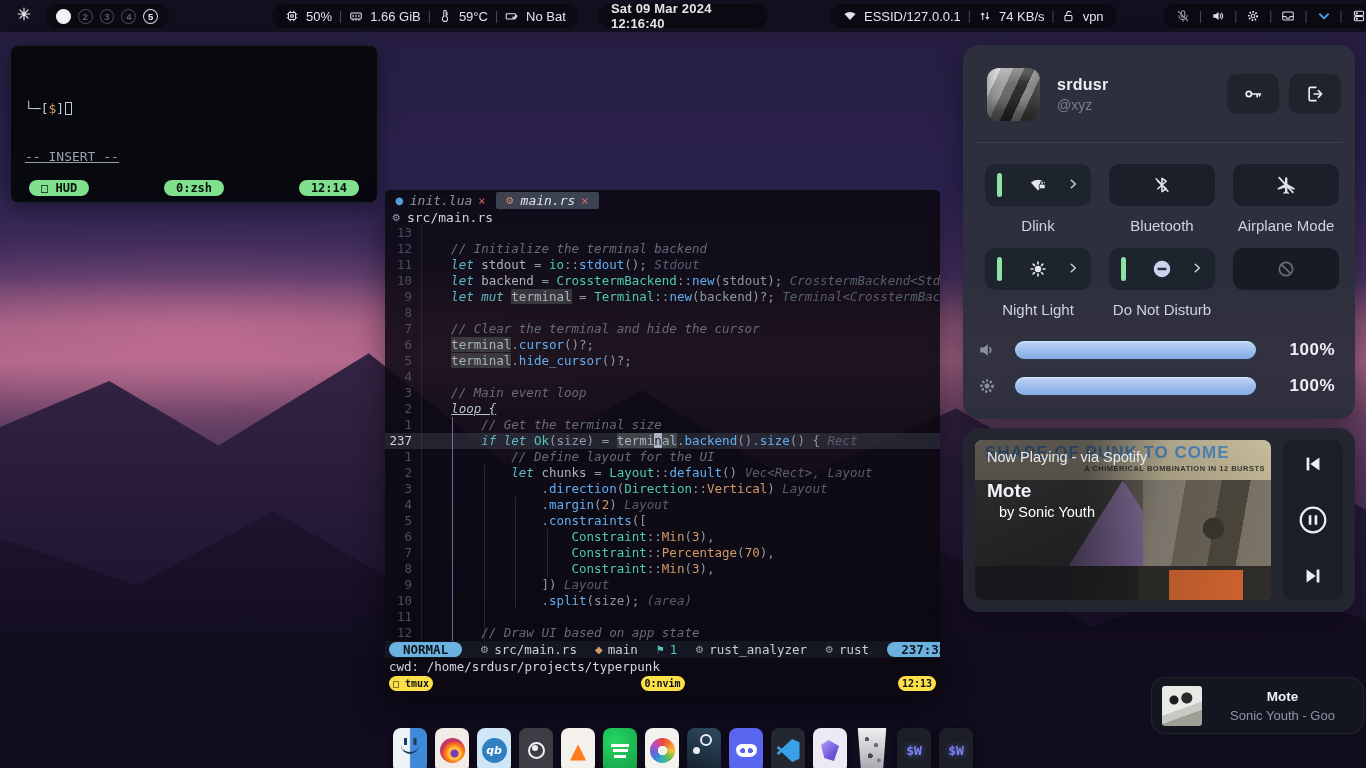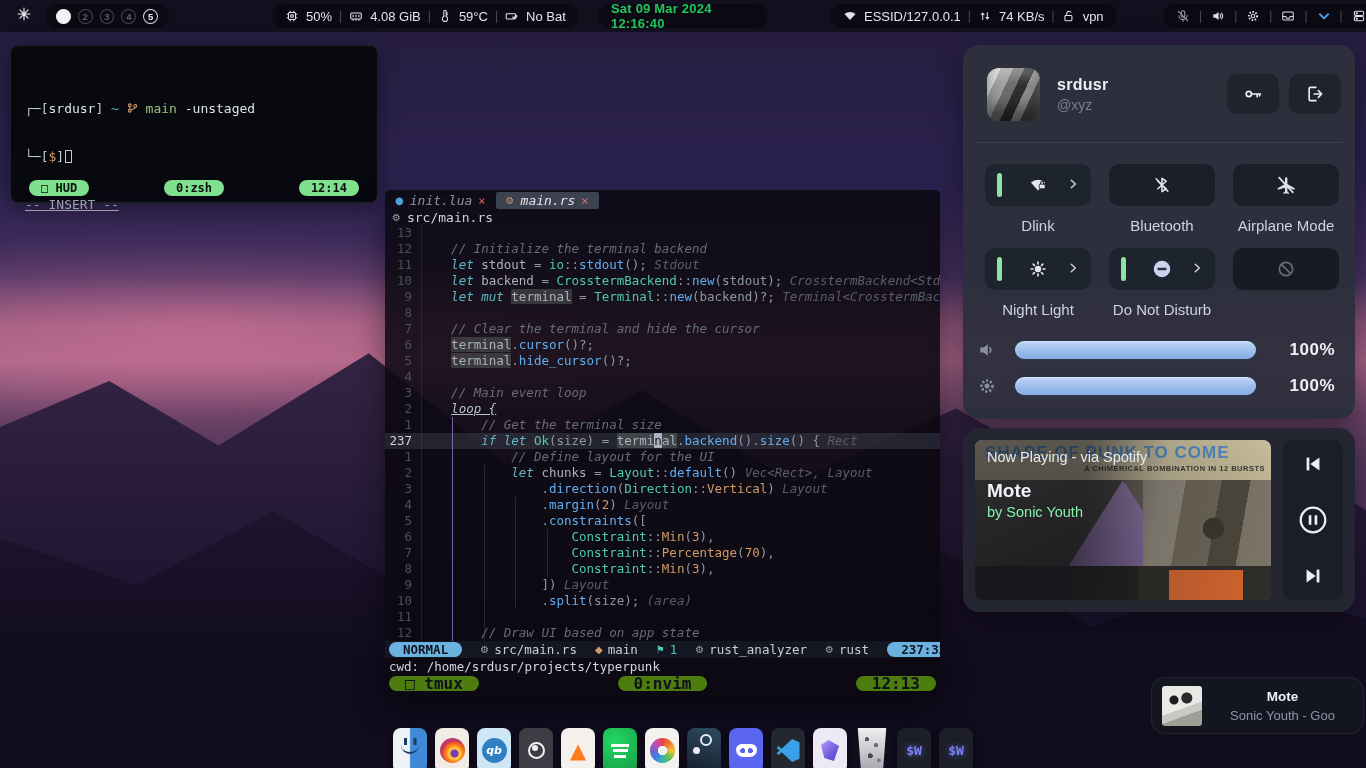--- a/index.html
+++ b/index.html
@@ -23,21 +23,21 @@
   svg { display:block; }
 
   
   .topbar { position:absolute; left:0; top:0; width:1366px; height:32px; background:rgba(18,16,30,.96); display:flex; align-items:center; }
   .tb-pill { position:absolute; top:4px; height:24px; background:#0b0a13; border-radius:13px; display:flex; align-items:center; gap:7px; padding:0 13px; color:#e2e4ec; font-size:13px; }
   .tb-sep { color:#474b5a; font-size:12px; }
   .tb-star { position:absolute; left:17px; top:7px; }
   .ws { width:15px; height:15px; border:1.5px solid #43475a; border-radius:50%; color:#5a5f70; font-size:9.5px; display:flex; align-items:center; justify-content:center; font-weight:bold; }
   .ws-active { background:#f2f2f6; border-color:#f2f2f6; }
   .ws-occupied { border-color:#d8dbe6; color:#e8eaf2; }
-  .tb-clock { font-weight:bold; color:#22c55e; letter-spacing:.2px; }
+  .tb-clock { font-weight:bold; color:#e5e5e5; letter-spacing:.2px; }
   .icon13 { width:14px; height:14px; }
 
   
   .term { position:absolute; left:10px; top:45px; width:368px; height:158px; background:rgba(5,7,11,.93); border:1px solid rgba(110,120,140,.22); border-radius:8px; font-family:"DejaVu Sans Mono",monospace; font-size:13px; line-height:16px; box-shadow:0 6px 22px rgba(0,0,0,.4); }
   .term-body { padding:23px 14px 0 14px; white-space:pre; }
   .tp { color:#c2c7d2; } .tw { color:#dde1e8; } .tc { color:#56b6c2; } .to { color:#d19a66; } .tg2 { color:#98c379; } .tdim { color:#9ba0aa;text-decoration:underline; }
   .tcur { display:inline-block; width:7px; height:13px; border:1px solid #c2c8d2; vertical-align:-2px; margin-left:1px; }
   .term-bar { position:absolute; left:0; right:0; bottom:6px; height:16px; padding:0 18px; display:flex; align-items:center; justify-content:space-between;margin-top:12px; }
   .gpill { background:#7fe08d; color:#0b0f0a; border-radius:8px; font-size:12px; font-weight:bold; padding:0 12px; height:16px; line-height:16px; font-family:"DejaVu Sans Mono",monospace; }
 
@@ -79,21 +79,21 @@
   .bluepill { background:#6cb2e0; color:#10141c; font-weight:bold; border-radius:8px; padding:0 14px; height:15px; line-height:15px; font-size:12.5px; }
   .sl-seg { display:flex; align-items:center; gap:5px; }
   .sl-ic { font-family:"DejaVu Sans",sans-serif; font-size:10px; color:#9aa0ac; }
   .sl-ic.orange { color:#d19a66; } .sl-ic.teal { color:#4fc4b8; }
   .sl-teal { color:#4fc4b8; }
   .sl-right { margin-left:auto; }
   .cwdline { height:16px; font-size:12.5px; color:#d2d6de; padding:1px 4px 0; }
   .tmuxbar { height:18px; display:flex; align-items:center; padding:0 4px; position:relative; }
   .tmuxbar .mid { position:absolute; left:50%; transform:translateX(-50%); }
   .tmuxbar .right { position:absolute; right:4px; }
-  .bpill { background:#4d7c0f; color:#0e1218; font-weight:bold; border-radius:8px; padding:0 16px; height:15px; line-height:15px; font-size:16px; font-family:"DejaVu Sans Mono",monospace; }
+  .bpill { background:#fde047; color:#0e1218; font-weight:bold; border-radius:8px; padding:0 4px; height:15px; line-height:15px; font-size:10px; font-family:"DejaVu Sans Mono",monospace; }
 
   
   .panel { position:absolute; left:963px; top:45px; width:392px; height:374px; background:rgba(45,47,61,.97); border-radius:16px; box-shadow:0 10px 30px rgba(0,0,0,.4); }
   .user-row { position:absolute; left:24px; top:22px; right:14px; height:54px; display:flex; align-items:center; }
   .avatar { width:53px; height:53px; border-radius:12px; flex:none;
      background:linear-gradient(115deg,#d6d6d6 0 18%,#9f9f9f 18% 34%,#6d6d6d 34% 48%,#2e2e2e 48% 62%,#8c8c8c 62% 74%,#474747 74%);
      box-shadow:inset 0 -14px 14px rgba(0,0,0,.45), inset 0 10px 10px rgba(255,255,255,.25); }
   .uname { margin-left:17px; }
   .uname .nm { font-size:16px; font-weight:bold; color:#eceef5; letter-spacing:.3px; }
   .uname .hd { font-size:14px; color:#787e92; margin-top:3px; }
@@ -119,21 +119,21 @@
   .art-sub { position:absolute; right:6px; top:24px; font-size:7.5px; font-weight:bold; color:#3d3a30; letter-spacing:.5px; }
   .art-left { position:absolute; left:0; top:40px; width:150px; bottom:0; background:linear-gradient(155deg,#55534a,#3a3933 55%,#2c2b27); }
   .art-tri { position:absolute; left:88px; top:40px; width:120px; height:95px; background:linear-gradient(180deg,#9a7fae,#7e6596); clip-path:polygon(50% 0,100% 100%,0 100%); }
   .art-photo { position:absolute; right:0; top:40px; width:128px; height:88px;
      background:radial-gradient(circle at 55% 55%, #3a362e 0 12%, transparent 13%),linear-gradient(100deg,#8f887a 0 30%,#6e6759 30% 55%,#4e483d 55% 75%,#7d7668 75%); }
   .art-bottom { position:absolute; left:0; bottom:0; right:0; height:34px; background:linear-gradient(90deg,#23221e 0 55%,#2e2d28 55%); }
   .art-orange { position:absolute; right:28px; bottom:0; width:74px; height:30px; background:#d4652f; }
   .art-shade { position:absolute; inset:0; background:linear-gradient(100deg, rgba(18,18,26,.62) 0 36%, rgba(18,18,26,.18) 60%, rgba(18,18,26,0)); }
   .np-head { position:absolute; left:12px; top:9px; font-size:14.5px; color:#e8eaf0; }
   .np-title { position:absolute; left:12px; top:40px; font-size:19px; font-weight:bold; color:#f2f3f8; }
-  .np-artist { position:absolute; left:12px; top:64px; font-size:14.5px; color:#86efac; }
+  .np-artist { position:absolute; left:24px; top:64px; font-size:14.5px; color:#ffffff; }
   .controls { position:absolute; right:12px; top:12px; width:60px; height:160px; background:#1b1d27; border-radius:10px; display:flex; flex-direction:column; align-items:center; justify-content:space-between; padding:13px 0; }
   .mbtn { display:flex; align-items:center; justify-content:center; }
 
   
   .notif { position:absolute; left:1151px; top:677px; width:213px; height:57px; background:#14161f; border:1px solid rgba(255,255,255,.07); border-radius:14px; display:flex; align-items:center; padding:0 10px; gap:10px; }
   .notif-art { width:40px; height:40px; border-radius:3px; flex:none; background:
      radial-gradient(circle at 30% 35%, #1c1c1c 4px, transparent 5px),
      radial-gradient(circle at 62% 30%, #2a2a2a 5px, transparent 6px),
      linear-gradient(160deg,#e9e9e5 0 55%, #c9c9c3 55% 70%, #9f9f98 70%),
      #e9e9e5; }
@@ -219,21 +219,21 @@
         <rect x="6" y="6" width="12" height="12" rx="1.5"></rect>
         <rect x="10" y="10" width="4" height="4"></rect>
         <path d="M9 6V3M15 6V3M9 21v-3M15 21v-3M6 9H3M6 15H3M21 9h-3M21 15h-3"></path>
       </svg>
     <span>50%</span>
     <span class="tb-sep">|</span>
     <svg class="icon13" viewBox="0 0 24 24" stroke="#dfe2ea" stroke-width="1.8" fill="none">
         <rect x="3" y="7" width="18" height="10" rx="1.5"></rect>
         <path d="M7 17v3M12 17v3M17 17v3M7 10v4M12 10v4M17 10v4"></path>
       </svg>
-    <span>4.08 GiB</span>
+    <span>1.66 GiB</span>
     <span class="tb-sep">|</span>
     <svg class="icon13" viewBox="0 0 24 24" stroke="#dfe2ea" stroke-width="1.8" fill="none">
         <path d="M10 4a2 2 0 0 1 4 0v9a4.5 4.5 0 1 1-4 0z"></path>
         <path d="M14 7h3M14 10h3"></path>
       </svg>
     <span>59°C</span>
     <span class="tb-sep">|</span>
     <svg class="icon13" viewBox="0 0 24 24" stroke="#dfe2ea" stroke-width="1.8" fill="none">
         <rect x="2" y="8" width="16" height="9" rx="1.5"></rect>
         <path d="M20 10v5M13 13l4 4M17 13l-4 4"></path>
@@ -290,26 +290,20 @@
         <rect x="4" y="4" width="16" height="7" rx="2"></rect>
         <rect x="4" y="13" width="16" height="7" rx="2"></rect>
         <circle cx="8" cy="7.5" r="1" fill="#dfe2ea"></circle>
         <circle cx="8" cy="16.5" r="1" fill="#dfe2ea"></circle>
       </svg>
   </div>
 </div>
 
 <div class="term">
   <div class="term-body">
-    <div><span><span class="tp">┌─[</span><span class="tw">srdusr</span><span class="tp">]</span><span> </span><span class="tc">~</span><span> </span></span><svg width="11" height="12" viewBox="0 0 16 16" style="display:inline-block;vertical-align:-1px;" stroke="#d19a66" fill="none" stroke-width="1.6">
-          <circle cx="4" cy="4" r="2"></circle>
-          <circle cx="4" cy="12" r="2"></circle>
-          <circle cx="12" cy="5" r="2"></circle>
-          <path d="M4 6v4M12 7c0 3-4 2.5-6 3.5"></path>
-        </svg><span class="tg2"> </span><span class="tg2">main</span><span class="tw"> -unstaged</span></div>
     <div><span><span class="tp">└─[</span><span class="to">$</span><span class="tp">]</span></span><span class="tcur"></span></div>
     <div class="tdim">-- INSERT --</div>
   </div>
   <div class="term-bar">
     <span class="gpill">□ HUD</span>
     <span class="gpill">0:zsh</span>
     <span class="gpill">12:14</span>
   </div>
 </div>
 

